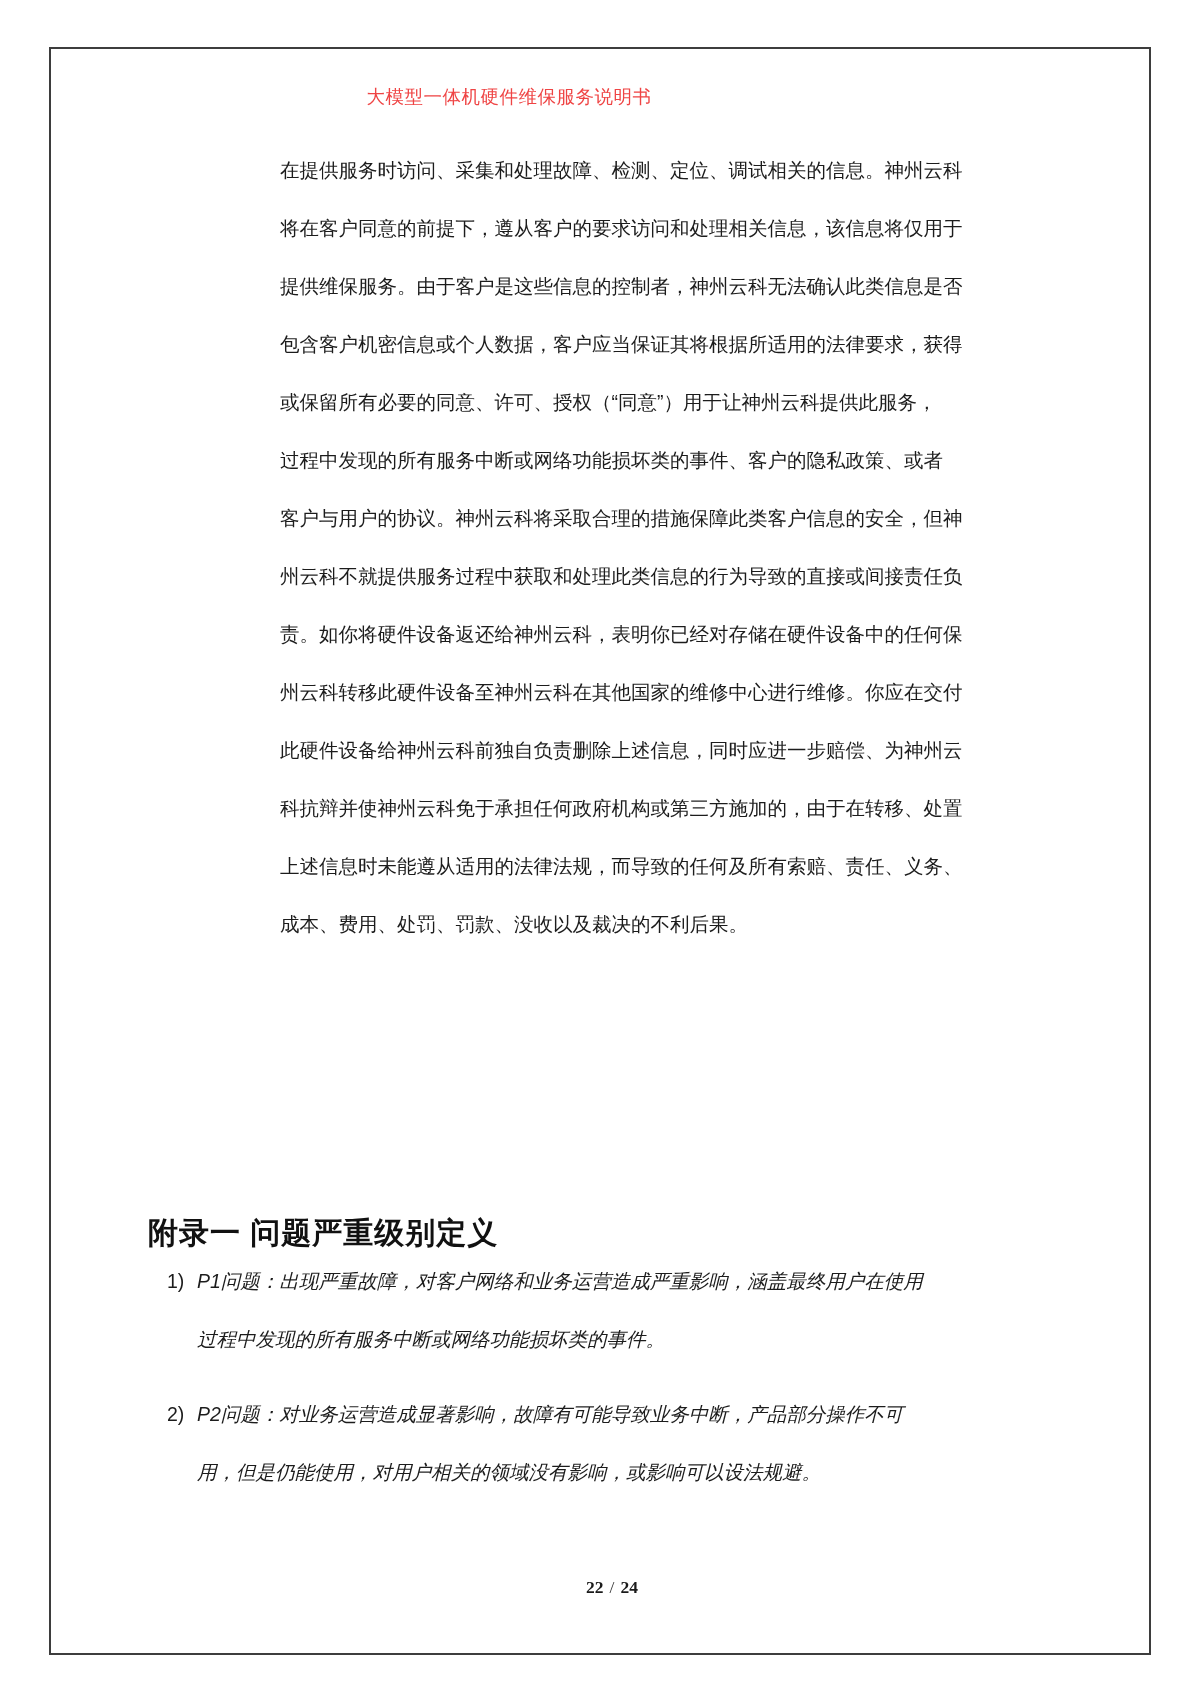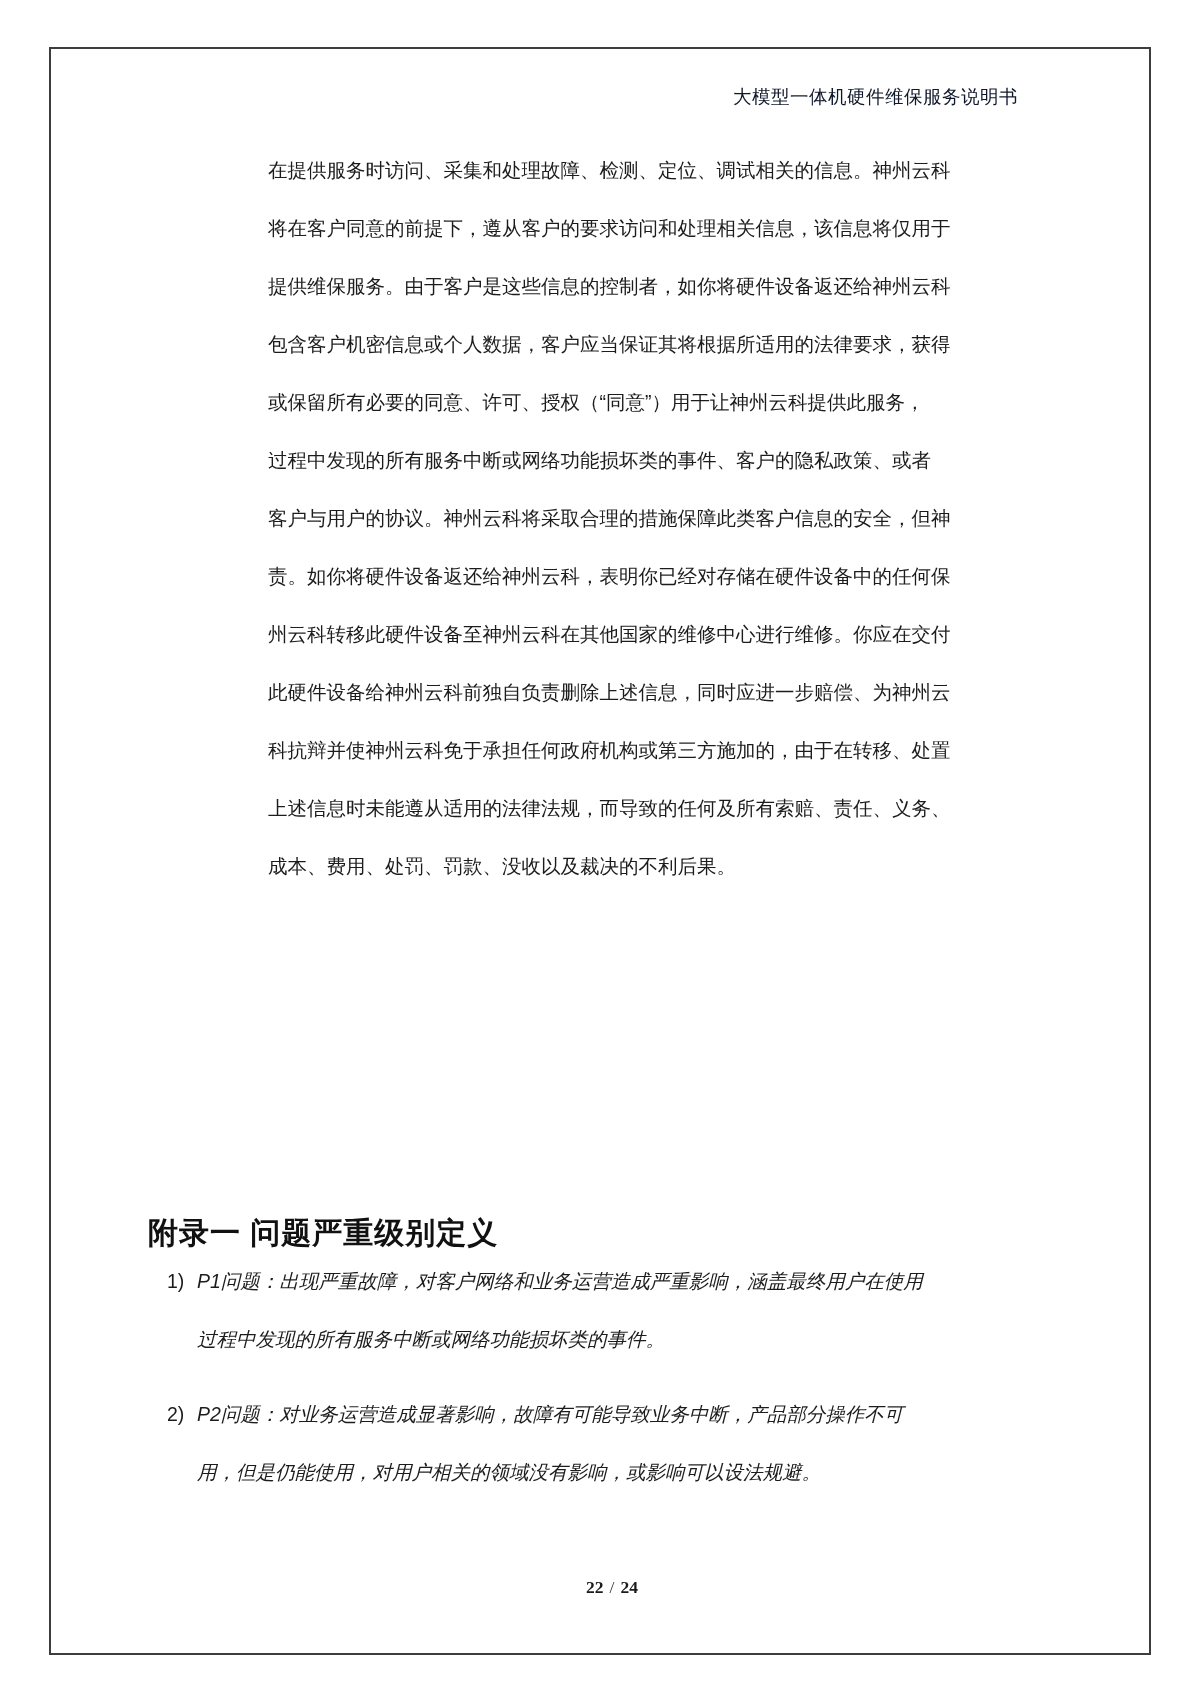--- a/index.html
+++ b/index.html
@@ -23,29 +23,29 @@
     width: 1098px;
     height: 1604px;
     border: 2px solid #3d3d3d;
     pointer-events: none;
   }
   .doc-header {
     position: absolute;
     top: 84px;
     left: 0;
     right: 182px;
-    text-align: right;
+    text-align: center;
     font-family: "Liberation Serif", serif;
     font-size: 18.5px;
     letter-spacing: 0.5px;
-    color: #0f172a;
+    color: #ef4444;
   }
   .body-paragraph {
     position: absolute;
-    left: 268px;
+    left: 280px;
     top: 141px;
     width: 700px;
   }
   .body-paragraph .line {
     height: 58px;
     line-height: 58px;
     font-size: 19.5px;
     white-space: nowrap;
     color: #1c1c1c;
   }
@@ -110,25 +110,26 @@
 
 <div class="page">
 
   <div class="border-frame"></div>
 
   <div class="doc-header">大模型一体机硬件维保服务说明书</div>
 
   <div class="body-paragraph">
     <div class="line">在提供服务时访问、采集和处理故障、检测、定位、调试相关的信息。神州云科</div>
     <div class="line">将在客户同意的前提下，遵从客户的要求访问和处理相关信息，该信息将仅用于</div>
-    <div class="line">提供维保服务。由于客户是这些信息的控制者，如你将硬件设备返还给神州云科</div>
+    <div class="line">提供维保服务。由于客户是这些信息的控制者，神州云科无法确认此类信息是否</div>
     <div class="line">包含客户机密信息或个人数据，客户应当保证其将根据所适用的法律要求，获得</div>
     <div class="line">或保留所有必要的同意、许可、授权（“同意”）用于让神州云科提供此服务，</div>
     <div class="line">过程中发现的所有服务中断或网络功能损坏类的事件、客户的隐私政策、或者</div>
     <div class="line">客户与用户的协议。神州云科将采取合理的措施保障此类客户信息的安全，但神</div>
+    <div class="line">州云科不就提供服务过程中获取和处理此类信息的行为导致的直接或间接责任负</div>
     <div class="line">责。如你将硬件设备返还给神州云科，表明你已经对存储在硬件设备中的任何保</div>
     <div class="line">州云科转移此硬件设备至神州云科在其他国家的维修中心进行维修。你应在交付</div>
     <div class="line">此硬件设备给神州云科前独自负责删除上述信息，同时应进一步赔偿、为神州云</div>
     <div class="line">科抗辩并使神州云科免于承担任何政府机构或第三方施加的，由于在转移、处置</div>
     <div class="line">上述信息时未能遵从适用的法律法规，而导致的任何及所有索赔、责任、义务、</div>
     <div class="line">成本、费用、处罚、罚款、没收以及裁决的不利后果。</div>
   </div>
 
   <div class="appendix-heading">附录一 问题严重级别定义</div>
 

